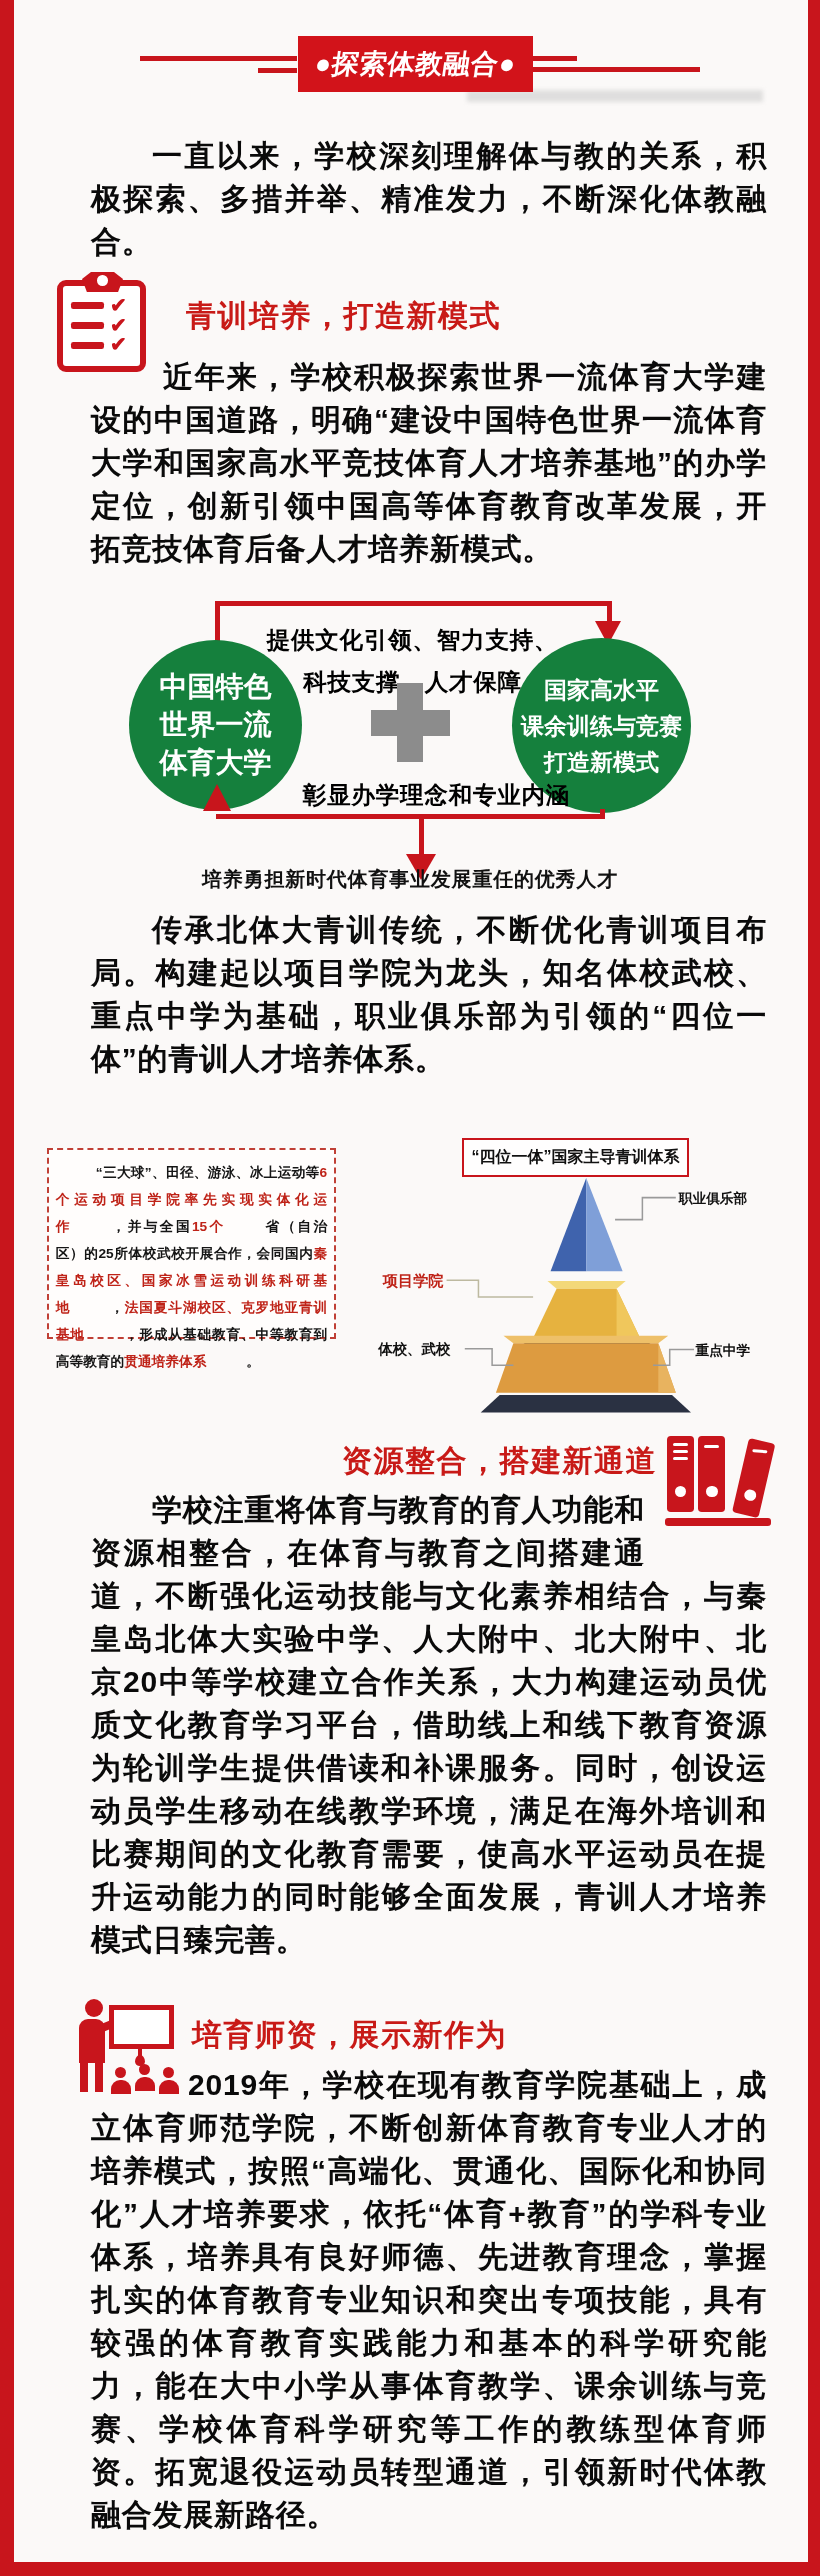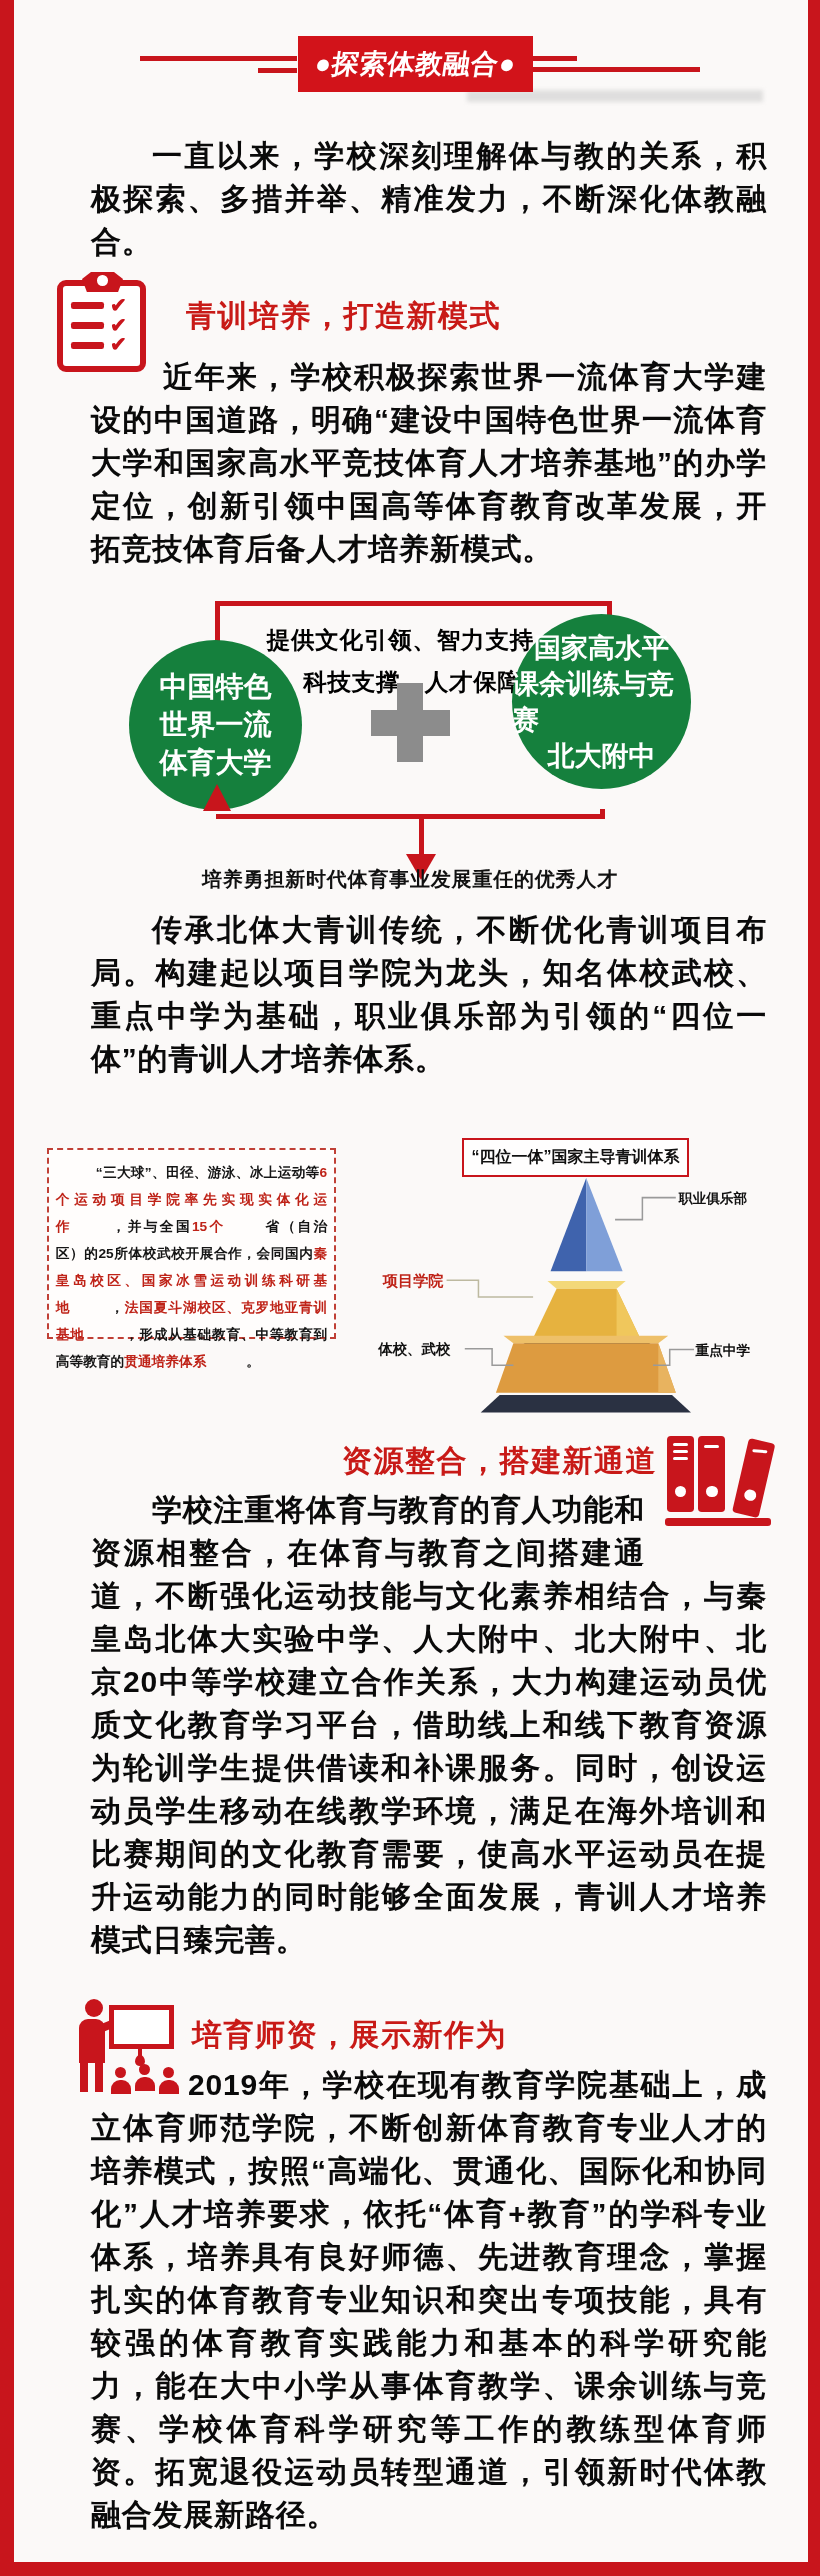--- a/index.html
+++ b/index.html
@@ -77,21 +77,21 @@
   .tri-down-big{border-left:13.7px solid transparent;border-right:13.7px solid transparent;border-top:24px solid #c8151c;}
   .tri-up{border-left:14.4px solid transparent;border-right:14.4px solid transparent;border-bottom:27px solid #c8151c;}
   .tri-down-sm{border-left:15px solid transparent;border-right:15px solid transparent;border-top:26px solid #c8151c;}
   .venn-label{font-size:23.5px;font-weight:900;color:#000000;text-align:center;letter-spacing:0.8px;}
   .ellipse{
     border-radius:50%;background:#15803d;color:#fff;
     display:flex;flex-direction:column;align-items:center;justify-content:center;
     font-weight:900;
   }
   .ell-left{left:129px;top:640px;width:173px;height:170px;font-size:28px;line-height:38px;}
-  .ell-right{left:512px;top:614px;width:179px;height:175px;font-size:27px;line-height:36px;}
+  .ell-right{left:512px;top:638px;width:179px;height:175px;font-size:23px;line-height:36px;}
   .plus-h{left:371px;top:710px;width:79px;height:26px;background:#8c8c8c;}
   .plus-v{left:397px;top:683px;width:26px;height:79px;background:#8c8c8c;}
   .venn-caption{
     left:106px;top:866px;width:608px;text-align:center;
     font-size:20px;font-weight:900;color:#111;letter-spacing:0.8px;
   }
 
   
   .hl-box{
     left:47px;top:1148px;width:289px;height:191px;
@@ -181,23 +181,24 @@
   <div class="abs ellipse ell-left">
     <span>中国特色</span>
     <span>世界一流</span>
     <span>体育大学</span>
   </div>
   <div class="abs plus-h"></div>
   <div class="abs plus-v"></div>
   <div class="abs ellipse ell-right">
     <span>国家高水平</span>
     <span>课余训练与竞赛</span>
-    <span>北大附中</span>
-  </div>
-
+    <span>打造新模式</span>
+  </div>
+
+  <div class="abs venn-label nowrap" style="left:262px;top:779px;width:349px;">彰显办学理念和专业内涵</div>
   <div class="abs vline" style="left:216px;top:814px;width:388px;height:4.6px;"></div>
   <div class="abs vline" style="left:600px;top:809px;width:4.6px;height:10px;"></div>
   <div class="abs tri tri-up" style="left:203px;top:784px;"></div>
   <div class="abs vline" style="left:419px;top:819px;width:4.6px;height:36px;"></div>
   <div class="abs tri tri-down-sm" style="left:406px;top:854px;"></div>
   <div class="abs venn-caption nowrap">培养勇担新时代体育事业发展重任的优秀人才</div>
 
   <p class="abs para p3 indent"><span>传承北体大青训传统，不断优化青训项目布局。构建起以项目学院为龙头，知名体校武校、重点中学为基础，职业俱乐部为引领的“四位一体”的青训人才培养体系。</span></p>
 
   <div class="abs hl-box">

